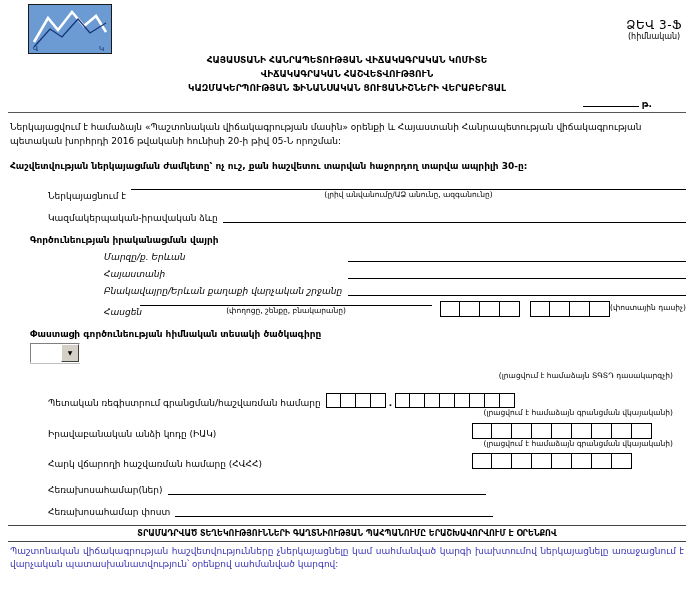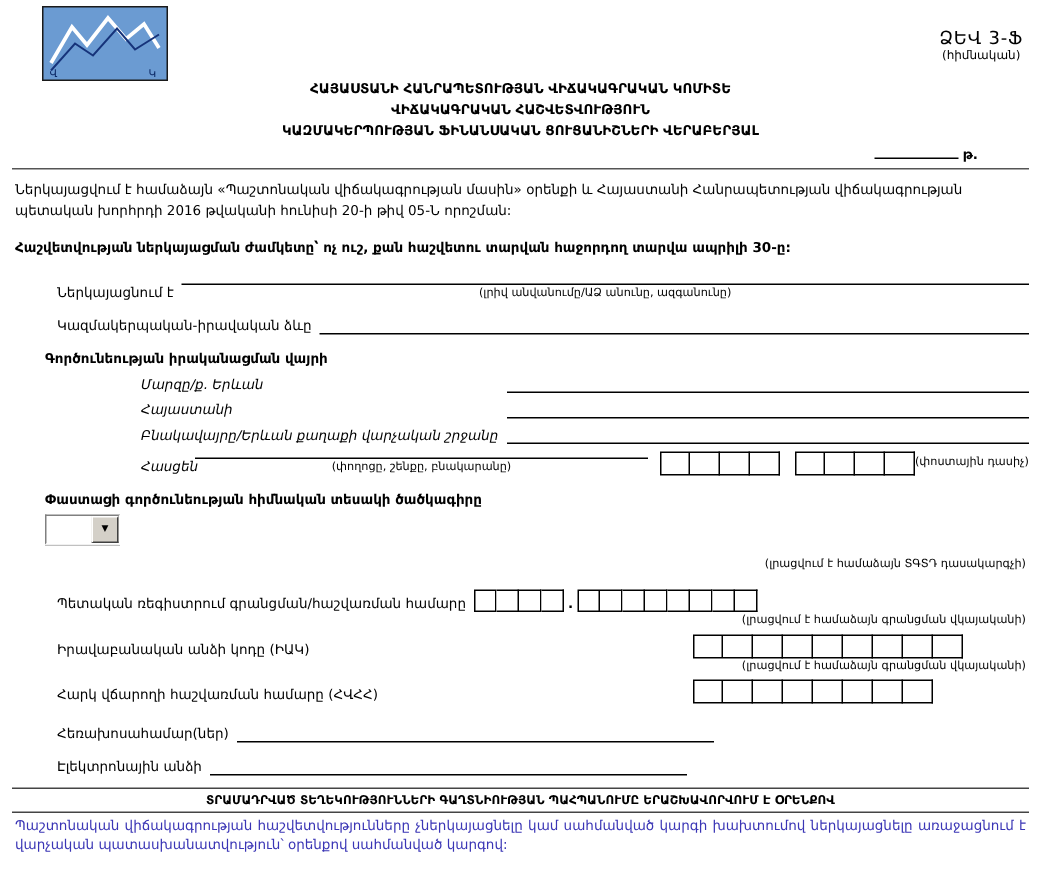--- a/index.html
+++ b/index.html
@@ -14,28 +14,28 @@
   .form-code{position:absolute;right:4px;top:18px;text-align:center;line-height:1.2;}
   .code-label{font-weight:normal;font-size:12px;letter-spacing:.5px;}
   .code-period{font-size:8px;}
   .headers{position:absolute;left:0;right:0;top:54px;text-align:center;font-weight:bold;font-size:9px;line-height:1.55;}
   .year-row{position:absolute;right:34px;bottom:3px;font-weight:bold;}
   .year-line{display:inline-block;width:56px;height:9px;border-bottom:1px solid #000;}
   
   .legal{margin:8px 2px 0;line-height:1.5;}
   .deadline{margin:13px 2px 0;font-weight:bold;}
   
-  .frow{display:flex;align-items:flex-end;margin-left:30px;margin-right:0;}
+  .frow{display:flex;align-items:flex-end;margin-left:40px;margin-right:0;}
   .flabel{white-space:nowrap;padding-right:5px;box-sizing:border-box;}
   .fline{flex:1;border-bottom:1px solid #000;height:11px;}
   .fline.fixed{flex:none;width:318px;}
   .fcol{flex:1;display:flex;flex-direction:column;}
   .caption{font-size:7.5px;line-height:1.4;}
   .center{text-align:center;}
-  .rightcap{text-align:right;margin-right:2px;}
+  .rightcap{text-align:right;margin-right:13px;}
   .bold{font-weight:bold;}
   .sect{margin-left:22px;}
   .loc-label{width:300px;padding-left:56px;box-sizing:border-box;font-style:italic;white-space:nowrap;}
   .addr-label{width:92px;padding-left:56px;box-sizing:border-box;font-style:italic;white-space:nowrap;text-align:center;}
   .wide-label{width:424px;box-sizing:border-box;white-space:nowrap;}
   
   .cells{display:flex;}
   .cell{width:20px;height:16px;background:#fff;border:1px solid #000;border-left:0;box-sizing:border-box;}
   .cells .cell:first-child{border-left:1px solid #000;}
   .cells.small .cell{width:15px;height:15px;}
@@ -197,21 +197,21 @@
         <span class="cell"></span>
         <span class="cell"></span>
       </div>
   </div>
 
   <div class="frow mt14">
     <span class="flabel">Հեռախոսահամար(ներ)</span>
     <span class="fline fixed"></span>
   </div>
   <div class="frow mt10">
-    <span class="flabel">Էլեկտրոնային անձի</span>
+    <span class="flabel">Հեռախոսահամար փոստ</span>
     <span class="fline fixed"></span>
   </div>
 
   <div class="sep mt8"></div>
   <div class="conf-title">ՏՐԱՄԱԴՐՎԱԾ ՏԵՂԵԿՈՒԹՅՈՒՆՆԵՐԻ ԳԱՂՏՆԻՈՒԹՅԱՆ ՊԱՀՊԱՆՈՒՄԸ ԵՐԱՇԽԱՎՈՐՎՈՒՄ Է ՕՐԵՆՔՈՎ</div>
   <div class="sep"></div>
   <p class="liability" style="color: rgb(58, 53, 181);">Պաշտոնական վիճակագրության հաշվետվությունները չներկայացնելը կամ սահմանված կարգի խախտումով ներկայացնելը առաջացնում է վարչական պատասխանատվություն՝ օրենքով սահմանված կարգով:</p>
 
 </div>
 

